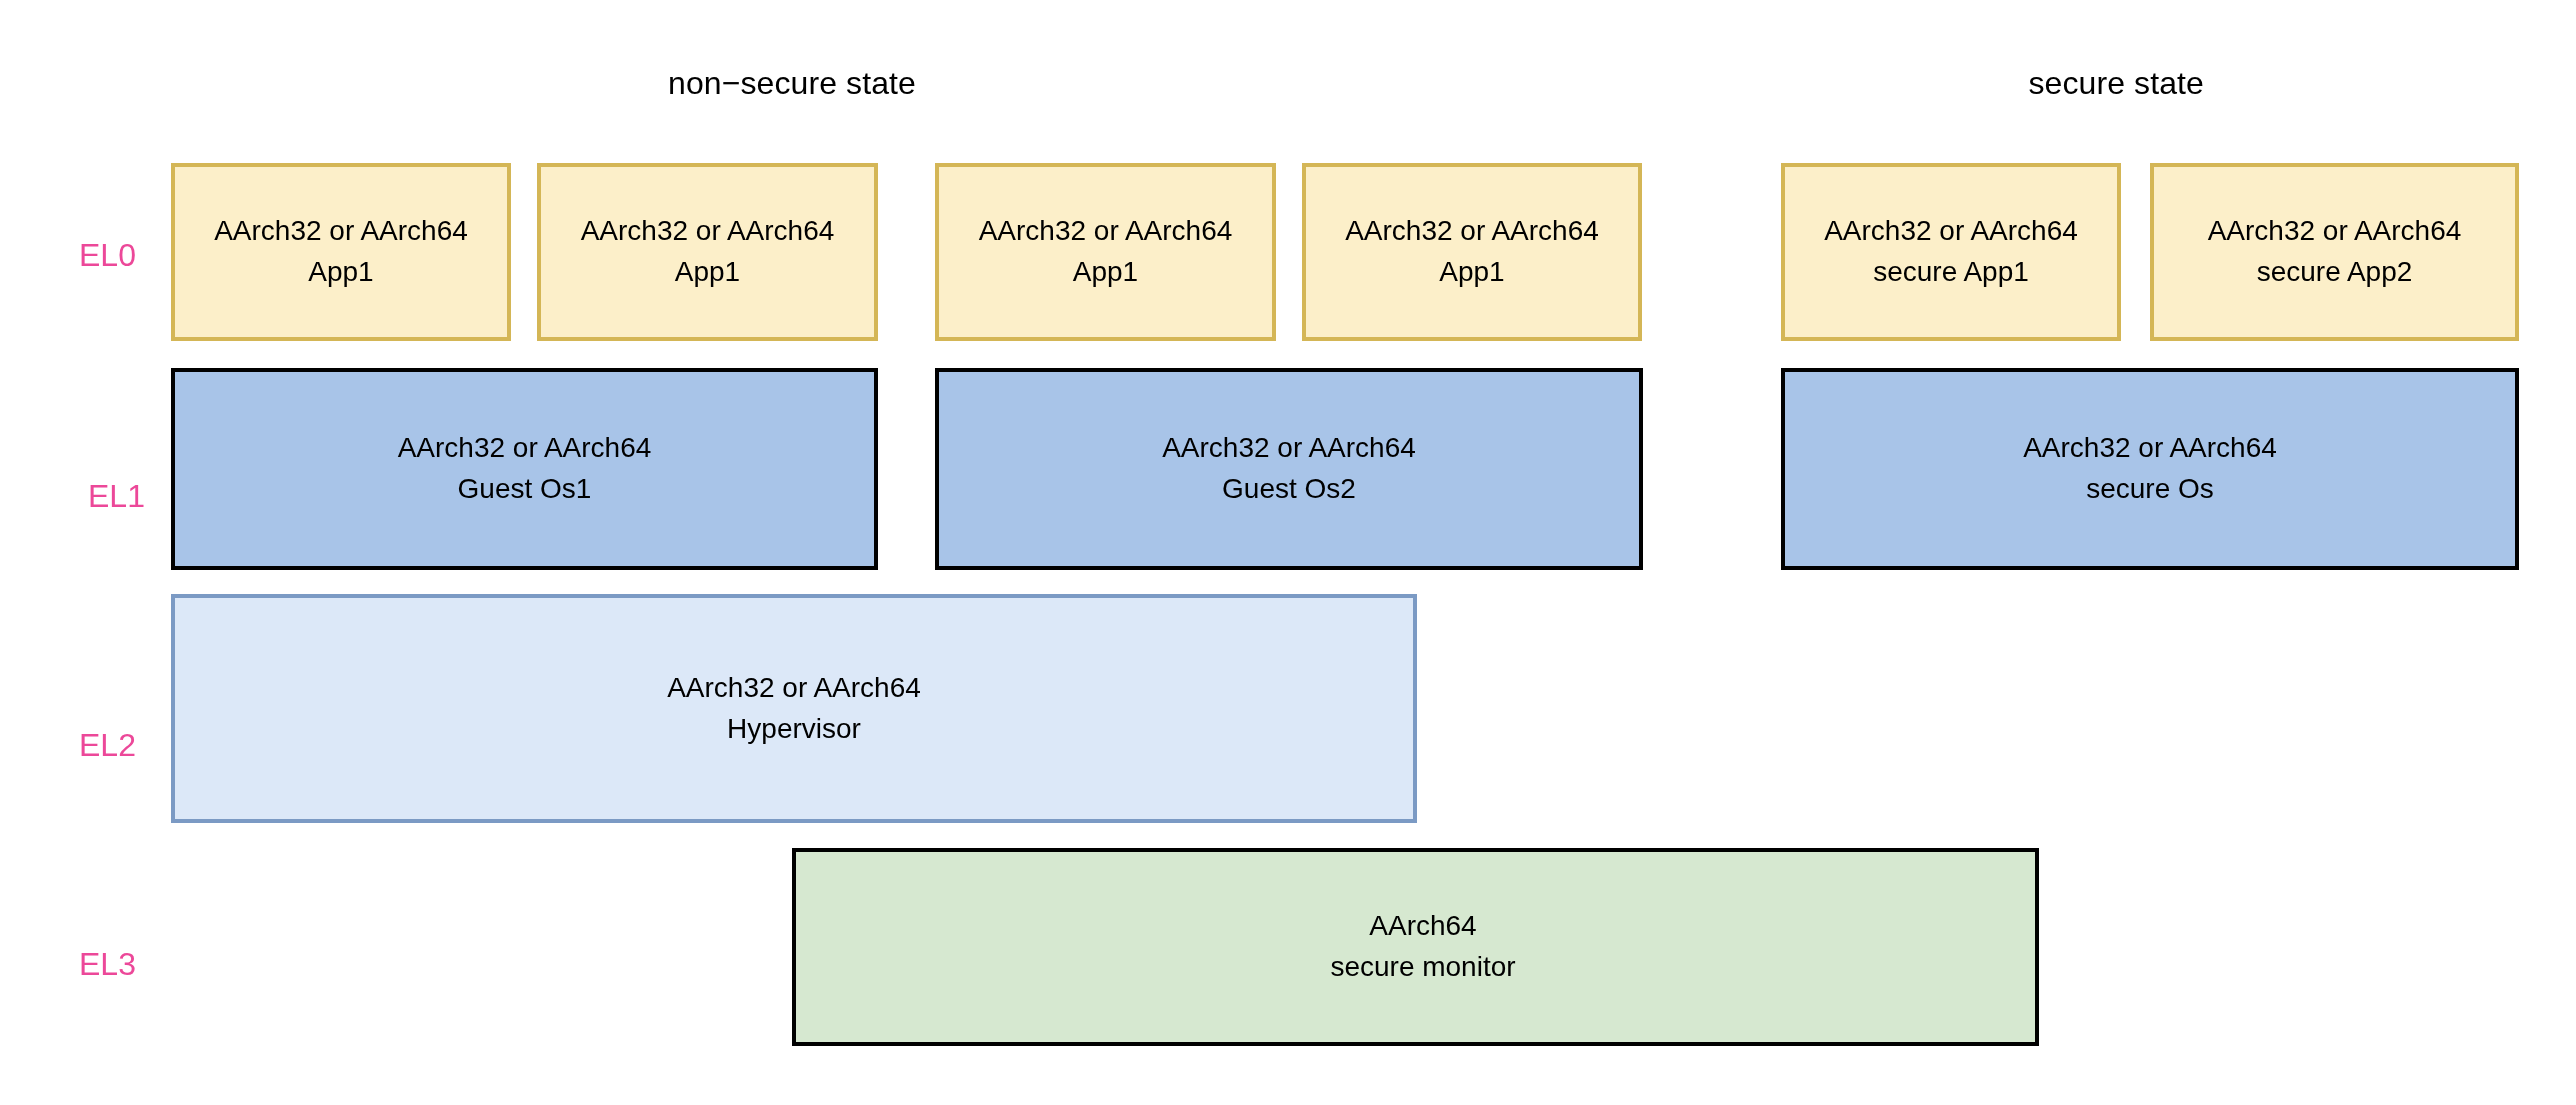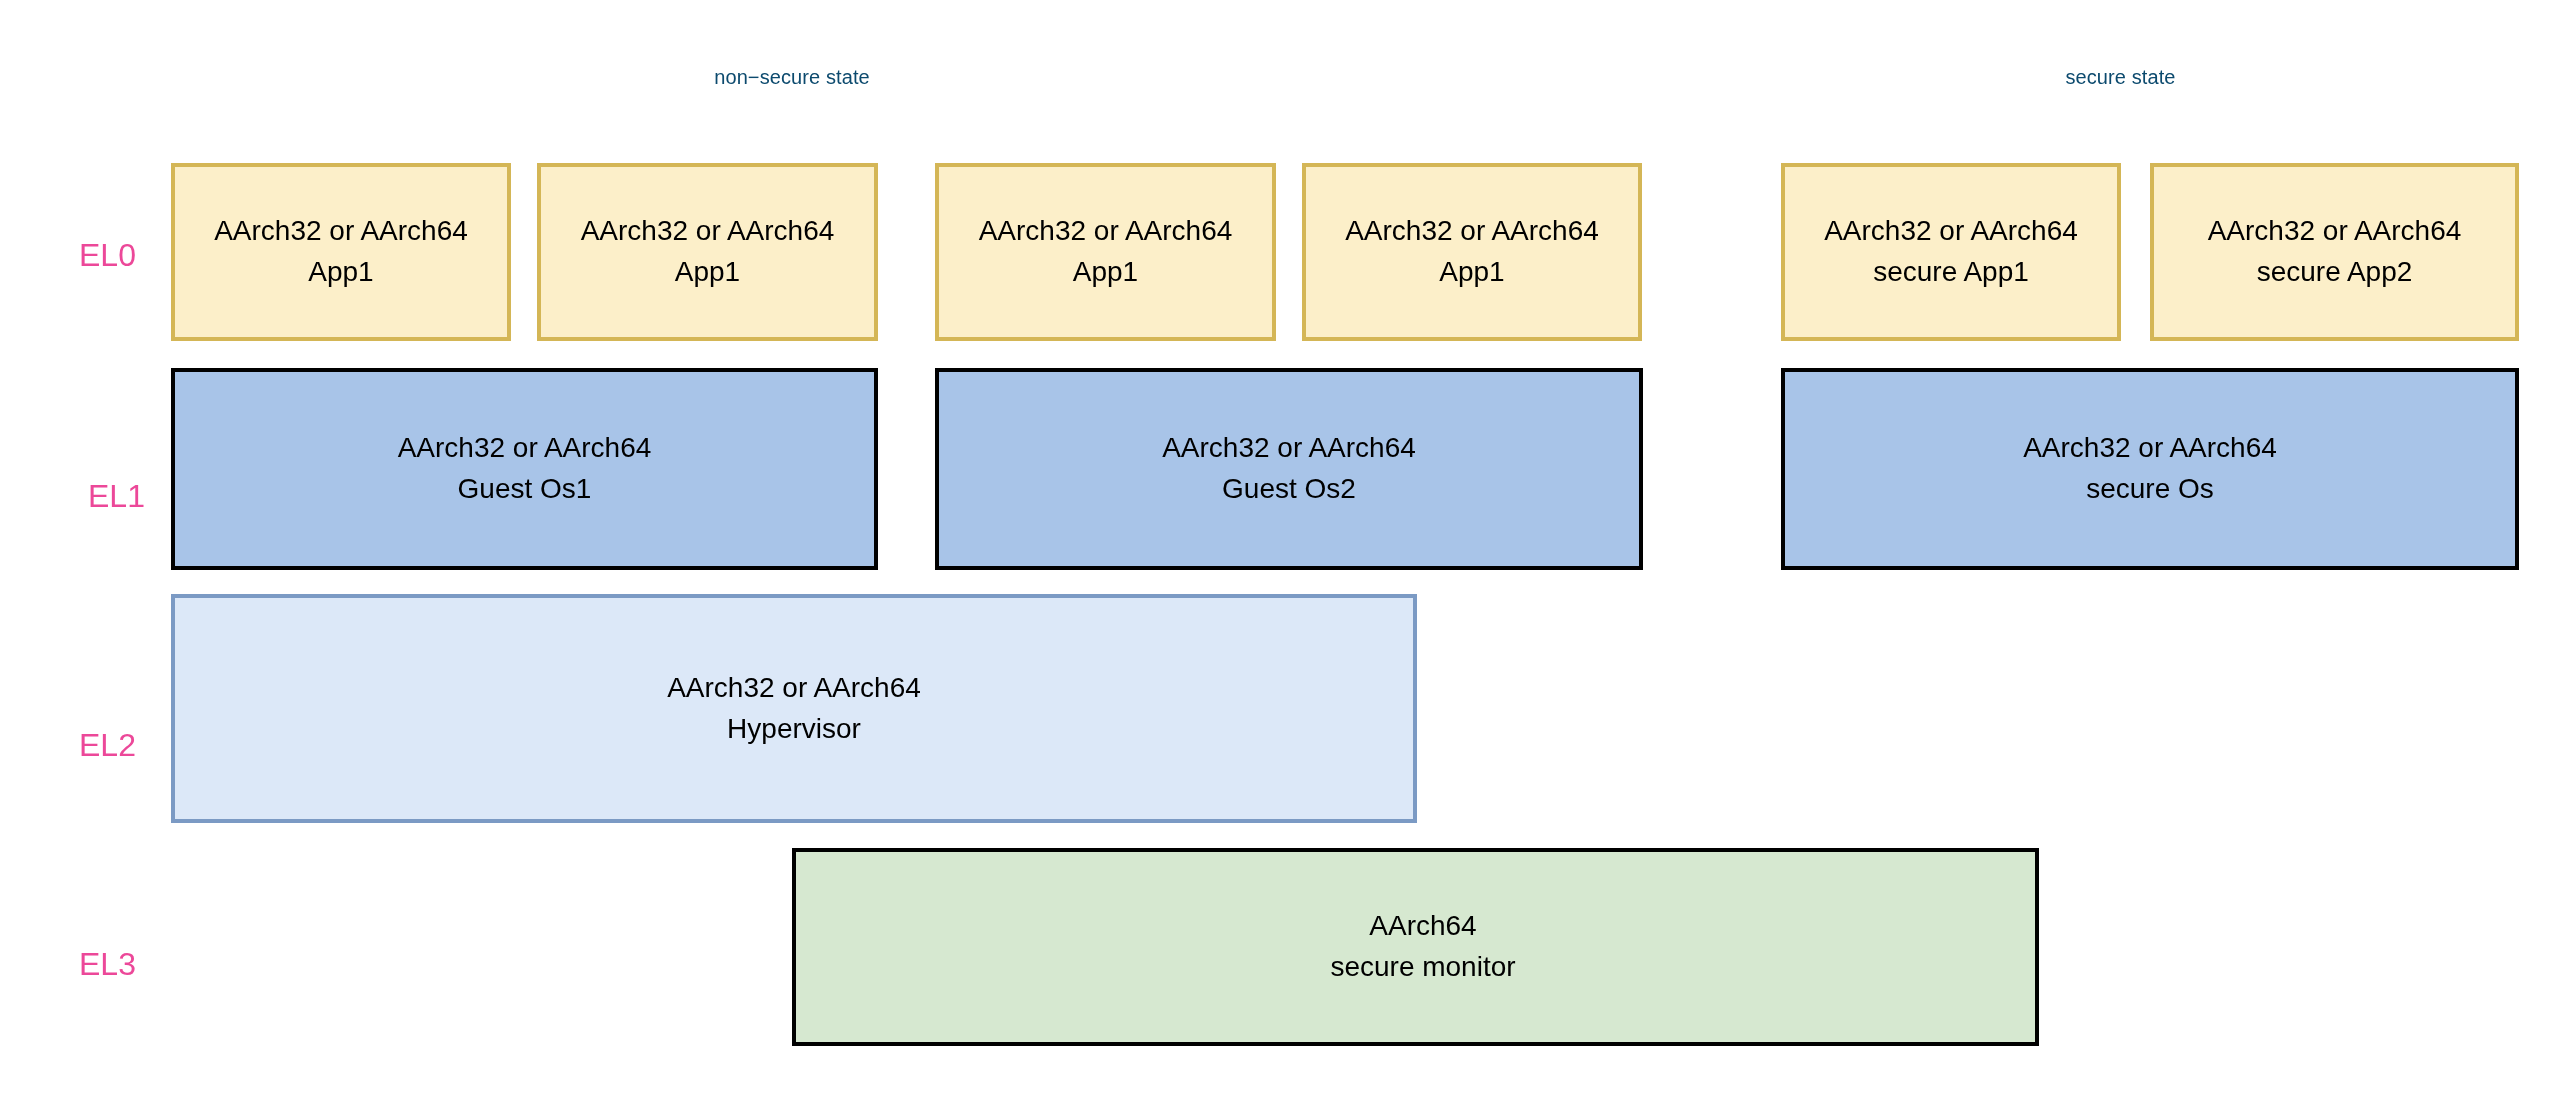--- a/index.html
+++ b/index.html
@@ -19,29 +19,29 @@
     position: relative;
     width: 2576px;
     height: 1106px;
     background: #ffffff;
     overflow: hidden;
   }
 
   
   .state-title {
     position: absolute;
-    font-size: 20px;
+    font-size: 32px;
     line-height: 1;
-    color: #0c4a6e;
+    color: #000000;
     white-space: nowrap;
     text-align: center;
     letter-spacing: 0.1px;
   }
   #state-nonsecure { left: 594px; top: 67px; width: 396px; }
-  #state-secure    { left: 1951px; top: 67px; width: 339px; }
+  #state-secure    { left: 1865px; top: 67px; width: 339px; text-align: right; }
 
   
   .el-label {
     position: absolute;
     font-size: 32px;
     line-height: 1;
     color: #ec4899;
     white-space: nowrap;
     left: 79px;
     text-align: right;

